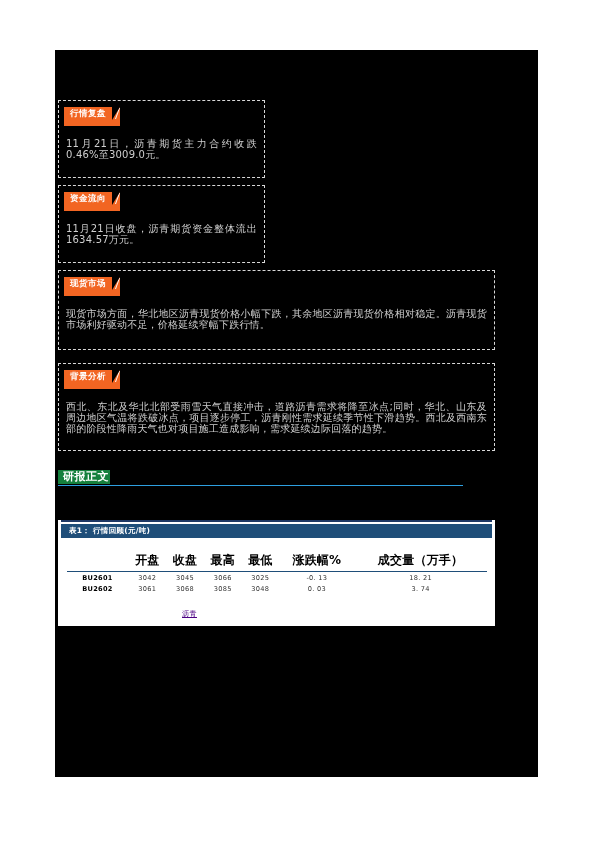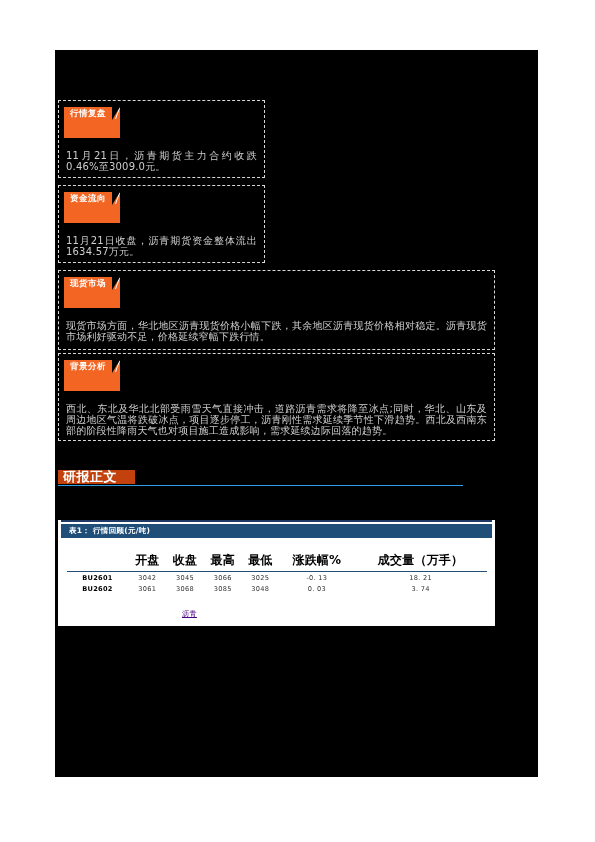--- a/index.html
+++ b/index.html
@@ -37,21 +37,21 @@
   .callout.wide   { width: 437px; }
 
   .tag {
     position: relative;
     display: inline-block;
     background: #f26522;
     color: #ffffff;
     font-size: 8.5px;
     font-weight: bold;
     line-height: 13px;
-    height: 31px;
+    height: 19px;
     padding: 0 14px 0 6px;
     margin: 5px 0 0 5px;
     letter-spacing: 0.5px;
     white-space: nowrap;
   }
   .tag::after {
     content: "";
     position: absolute;
     right: 0;
     top: 0;
@@ -85,26 +85,26 @@
     position: absolute;
     left: 3px;
     top: 420px;
     width: 410px;
     height: 20px;
   }
   #report-body-heading .blue-tag {
     position: absolute;
     left: 0;
     top: 0;
-    background: #c2410c;
+    background: #15803d;
     color: #ffffff;
-    font-size: 13px;
+    font-size: 11px;
     font-weight: bold;
     line-height: 12px;
-    padding: 1px 18px 1px 5px;
+    padding: 1px 1px 1px 5px;
     letter-spacing: 0.5px;
   }
   #report-body-heading .blue-rule {
     position: absolute;
     left: 0;
     top: 15px;
     width: 405px;
     height: 1px;
     background: #2e9fe0;
   }
@@ -202,21 +202,21 @@
   </div>
 
   <div class="callout wide" style="left:3px; top:220px; height:80px;">
     <div class="tag">
       <span>现货市场</span>
       <span class="slash"></span>
     </div>
     <div class="callout-body">现货市场方面，华北地区沥青现货价格小幅下跌，其余地区沥青现货价格相对稳定。沥青现货市场利好驱动不足，价格延续窄幅下跌行情。</div>
   </div>
 
-  <div class="callout wide" style="left:3px; top:303px; height:88px;">
+  <div class="callout wide" style="left:3px; top:313px; height:88px;">
     <div class="tag">
       <span>背景分析</span>
       <span class="slash"></span>
     </div>
     <div class="callout-body">西北、东北及华北北部受雨雪天气直接冲击，道路沥青需求将降至冰点;同时，华北、山东及周边地区气温将跌破冰点，项目逐步停工，沥青刚性需求延续季节性下滑趋势。西北及西南东部的阶段性降雨天气也对项目施工造成影响，需求延续边际回落的趋势。</div>
   </div>
 
   <div id="report-body-heading">
     <div class="blue-tag">研报正文</div>
     <div class="blue-rule"></div>

